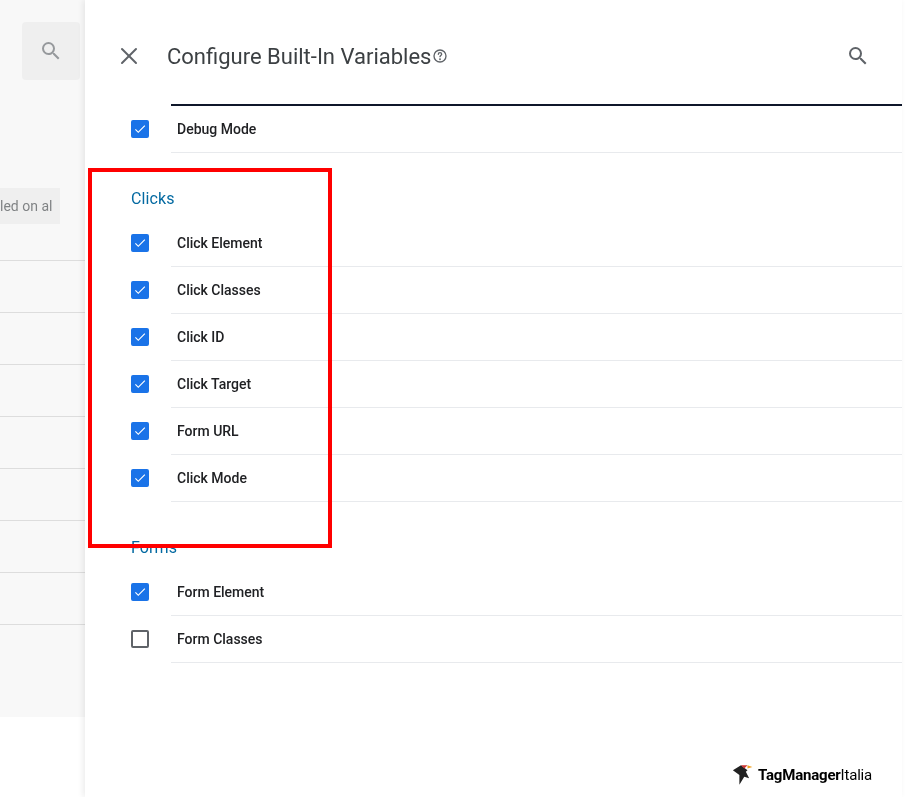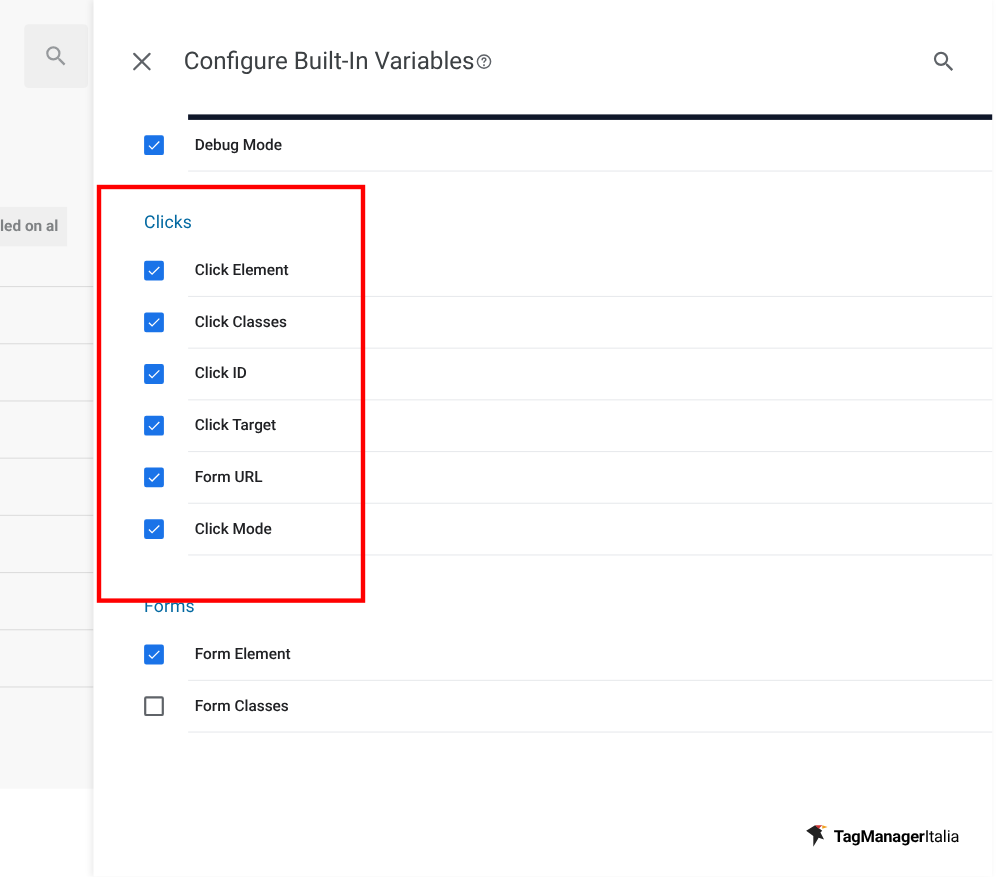--- a/index.html
+++ b/index.html
@@ -15,21 +15,20 @@
     
     .backdrop {
       position: absolute;
       top: 0;
       left: 0;
       width: 97px;
       height: 717px;
       background: #f5f5f5;
       opacity: 0.65;
       z-index: 0;
-      font-weight: bold;
     }
     .backdrop-search {
       position: absolute;
       top: 22px;
       left: 22px;
       width: 58px;
       height: 58px;
       background: #e8e8e8;
       border-radius: 4px;
       display: flex;
@@ -167,21 +166,21 @@
     .highlight-box {
       position: absolute;
       border: 4px solid #ff0000;
       pointer-events: none;
       z-index: 5;
     }
 
     
     .watermark {
       position: absolute;
-      bottom: 24px;
+      bottom: 9px;
       right: 40px;
       display: flex;
       align-items: center;
       gap: 4px;
       z-index: 6;
     }
     .watermark .bird {
       width: 26px; height: 26px;
     }
     .watermark .txt {
@@ -235,21 +234,21 @@
     </div>
     <button class="search-btn">
       <svg viewBox="0 0 24 24" fill="currentColor">
           <path d="M15.5 14h-.79l-.28-.27A6.471 6.471 0 0016 9.5 6.5 6.5 0 109.5 16c1.61 0 3.09-.59 4.23-1.57l.27.28v.79l5 4.99L20.49 19l-4.99-5zm-6 0C7.01 14 5 11.99 5 9.5S7.01 5 9.5 5 14 7.01 14 9.5 11.99 14 9.5 14z"></path>
         </svg>
     </button>
   </div>
 
   <div class="content">
 
-    <div class="var-row" style="border-top:5px solid #0f172a;">
+    <div class="var-row" style="border-top:2px solid #0f172a;">
       <span class="cb checked">
         <svg viewBox="0 0 24 24">
             <path d="M9 16.17L4.83 12l-1.42 1.41L9 19 21 7l-1.41-1.41z"></path>
           </svg>
       </span>
       <span class="label">Debug Mode</span>
     </div>
 
     <div id="section-clicks">
       <div class="section-title">Clicks</div>

